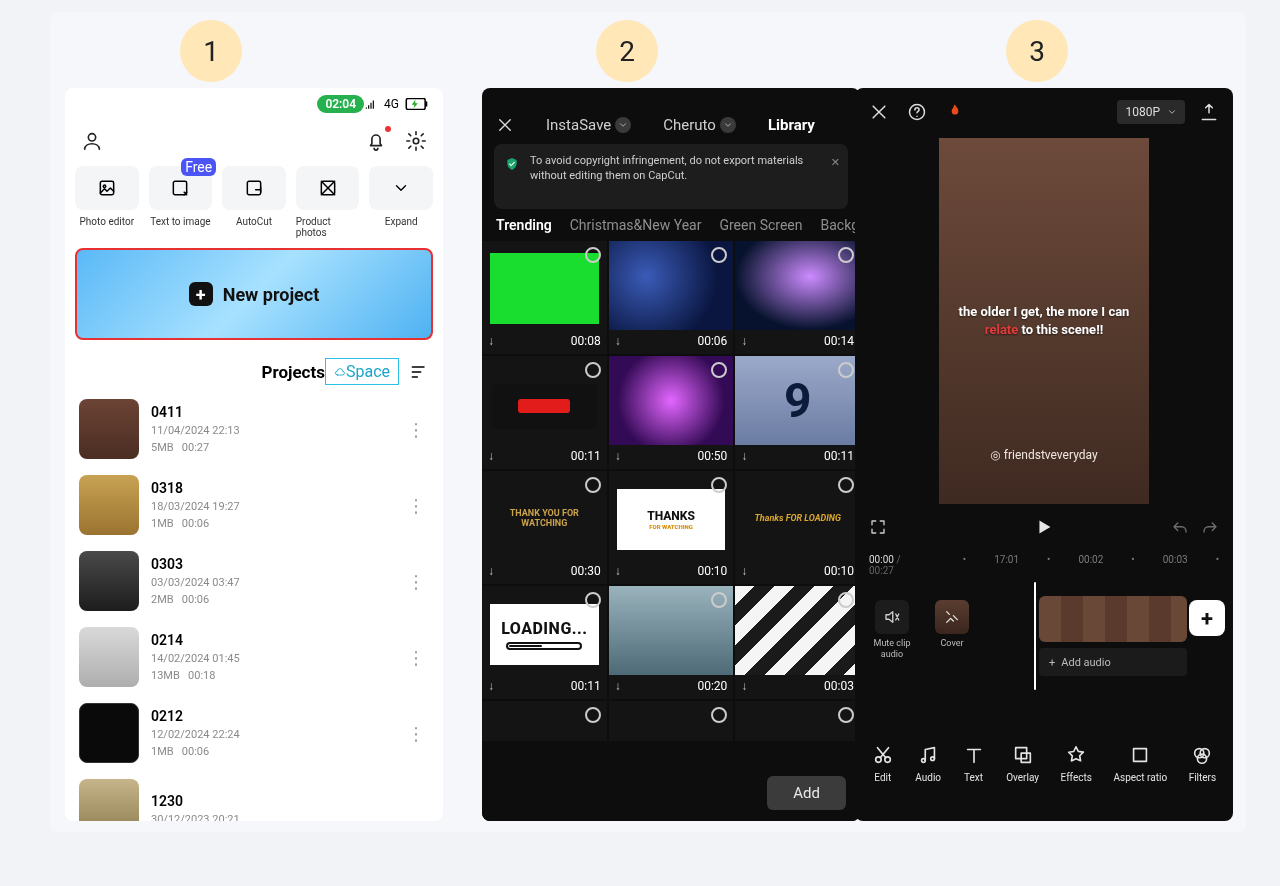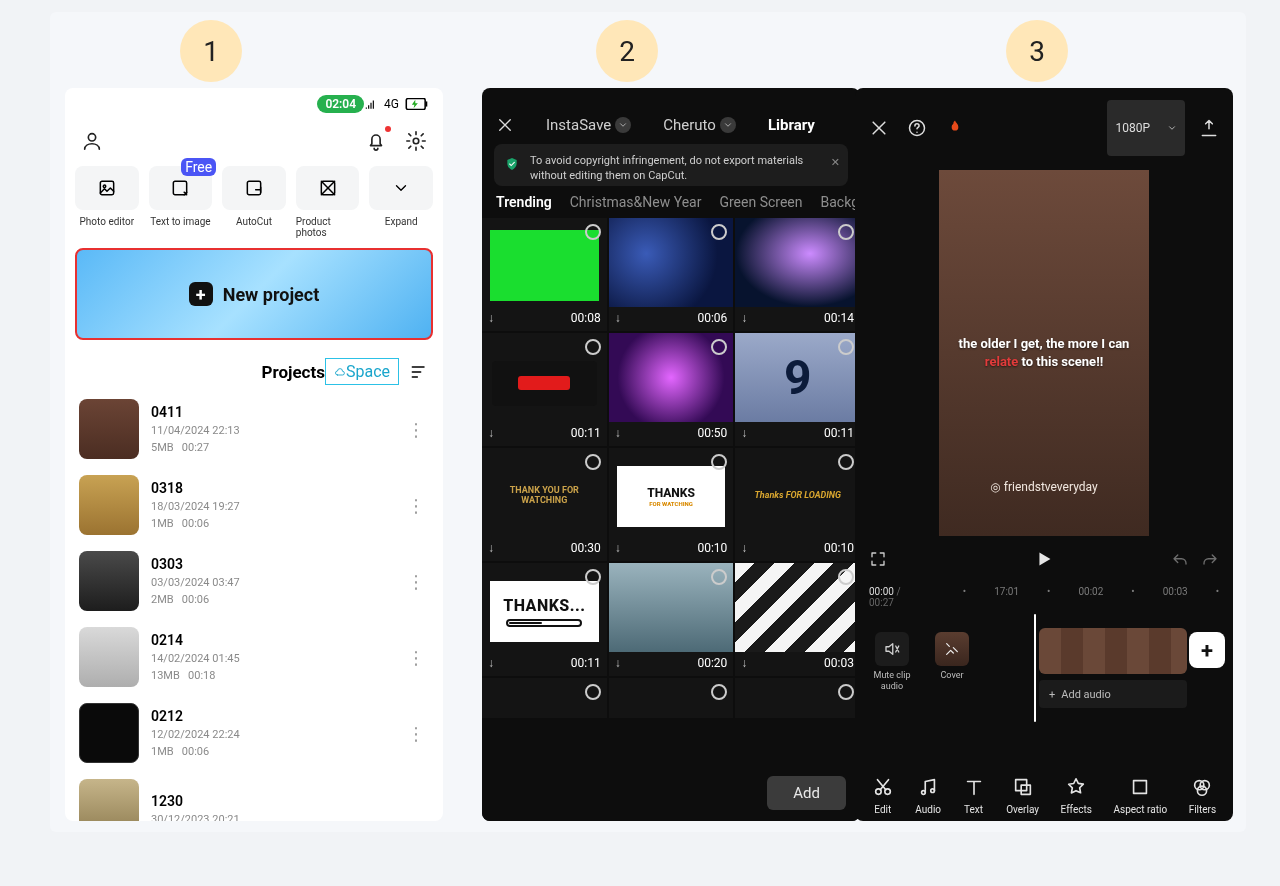--- a/index.html
+++ b/index.html
@@ -71,21 +71,21 @@
   .th2{background:linear-gradient(#c8a253,#9b7331);} 
   .th3{background:linear-gradient(#4a4a4a,#1d1d1d);} 
   .th4{background:linear-gradient(#d9d9d9,#aeaeae);} 
   .th5{background:#0a0a0a;border:1px solid #333;} 
   .th6{background:linear-gradient(#c6b58a,#8c7a4e);} 
   
   .p2-top{display:flex;align-items:center;gap:32px;padding:28px 14px 10px;font-size:15px;}
   .p2-top .faded{color:#cfcfcf;display:flex;align-items:center;gap:4px;}
   .p2-top .active{color:#fff;font-weight:700;}
   .chev-badge{width:16px;height:16px;border-radius:50%;background:#3a3a3a;display:flex;align-items:center;justify-content:center;}
-  .warn{margin:0 12px 8px;background:#1d1d1d;border-radius:8px;padding:10px 28px 2px 36px;font-size:11px;color:#cfcfcf;position:relative;line-height:1.35;}
+  .warn{margin:0 12px 8px;background:#1d1d1d;border-radius:8px;padding:10px 28px 25px 36px;font-size:11px;color:#cfcfcf;position:relative;line-height:1.35;}
   .warn .shield{position:absolute;left:10px;top:12px;width:16px;height:16px;}
   .warn .x{position:absolute;right:8px;top:12px;color:#888;}
   .cats{display:flex;gap:18px;padding:0 14px 8px;font-size:14px;color:#8e8e8e;white-space:nowrap;overflow:hidden;}
   .cats .on{color:#fff;font-weight:600;}
   .grid{display:grid;grid-template-columns:repeat(3,1fr);gap:2px;}
   .cell{position:relative;height:113px;background:#141414;overflow:hidden;}
   .cell .sel{position:absolute;top:6px;right:6px;width:16px;height:16px;border:2px solid #ccc;border-radius:50%;}
   .cell .dl{position:absolute;left:6px;bottom:6px;color:#bfbfbf;font-size:12px;}
   .cell .dur{position:absolute;right:6px;bottom:6px;color:#fff;font-size:12px;}
   .cell.green .art{position:absolute;inset:12px 8px 30px;background:#1ade2f;}
@@ -102,21 +102,21 @@
   .cell.load .bar{width:70%;height:8px;border:2px solid #111;border-radius:5px;margin-top:4px;position:relative;}
   .cell.load .bar::after{content:"";position:absolute;left:1px;top:1px;bottom:1px;width:45%;background:#111;border-radius:3px;}
   .cell.photo .art{position:absolute;inset:0 0 24px;background:linear-gradient(#9ab3bd,#4d6a76);}
   .cell.stripe .art{position:absolute;inset:0 0 24px;background:repeating-linear-gradient(135deg,#f5f5f5 0 14px,#1a1a1a 14px 28px);}
   .addbar{position:absolute;left:0;right:0;bottom:0;height:56px;background:#0d0d0d;display:flex;align-items:center;justify-content:flex-end;padding-right:14px;}
   .addbtn{background:#3b3b3b;color:#e8e8e8;border-radius:6px;padding:8px 26px;font-size:15px;}
   
   .p3-top{display:flex;align-items:center;justify-content:space-between;padding:12px 14px;}
   .p3-left{display:flex;gap:18px;align-items:center;}
   .p3-right{display:flex;gap:14px;align-items:center;}
-  .res-btn{background:#2a2a2a;color:#ddd;font-size:12px;padding:21px 8px;border-radius:4px;display:flex;align-items:center;gap:17px;}
+  .res-btn{background:#2a2a2a;color:#ddd;font-size:12px;padding:5px 8px;border-radius:4px;display:flex;align-items:center;gap:7px;}
   .preview{margin:2px auto 0;width:210px;height:366px;background:linear-gradient(#6d4a3b,#3f2a21);position:relative;display:flex;align-items:center;justify-content:center;}
   .prev-text{color:#fff;font-size:13px;font-weight:700;text-align:center;line-height:1.35;text-shadow:0 1px 2px rgba(0,0,0,.6);padding:0 10px;}
   .prev-text .hl{color:#e23b3b;}
   .prev-tag{position:absolute;bottom:42px;color:#f1e7df;font-size:12px;}
   .transport{display:flex;align-items:center;justify-content:center;gap:0;position:relative;height:38px;margin-top:6px;}
   .t-left{position:absolute;left:14px;}
   .t-right{position:absolute;right:14px;display:flex;gap:12px;color:#6d6d6d;}
   .time-rule{display:flex;gap:28px;padding:6px 14px 0;font-size:10px;color:#7a7a7a;}
   .time-rule .now{color:#ddd;}
   .tl-area{position:relative;height:108px;margin:6px 0 0;}
@@ -393,21 +393,21 @@
           <span class="dur">00:10</span>
         </div>
       <div class="cell ty3">
           <div class="art">Thanks FOR LOADING</div>
           <span class="sel"></span>
           <span class="dl">↓</span>
           <span class="dur">00:10</span>
         </div>
       <div class="cell load">
           <div class="art">
-            <span style="font-weight:800;letter-spacing:.5px">THANKS...</span>
+            <span style="font-weight:800;letter-spacing:.5px">LOADING...</span>
             <span class="bar"></span>
           </div>
           <span class="sel"></span>
           <span class="dl">↓</span>
           <span class="dur">00:11</span>
         </div>
       <div class="cell photo">
           <div class="art"></div>
           <span class="sel"></span>
           <span class="dl">↓</span>

